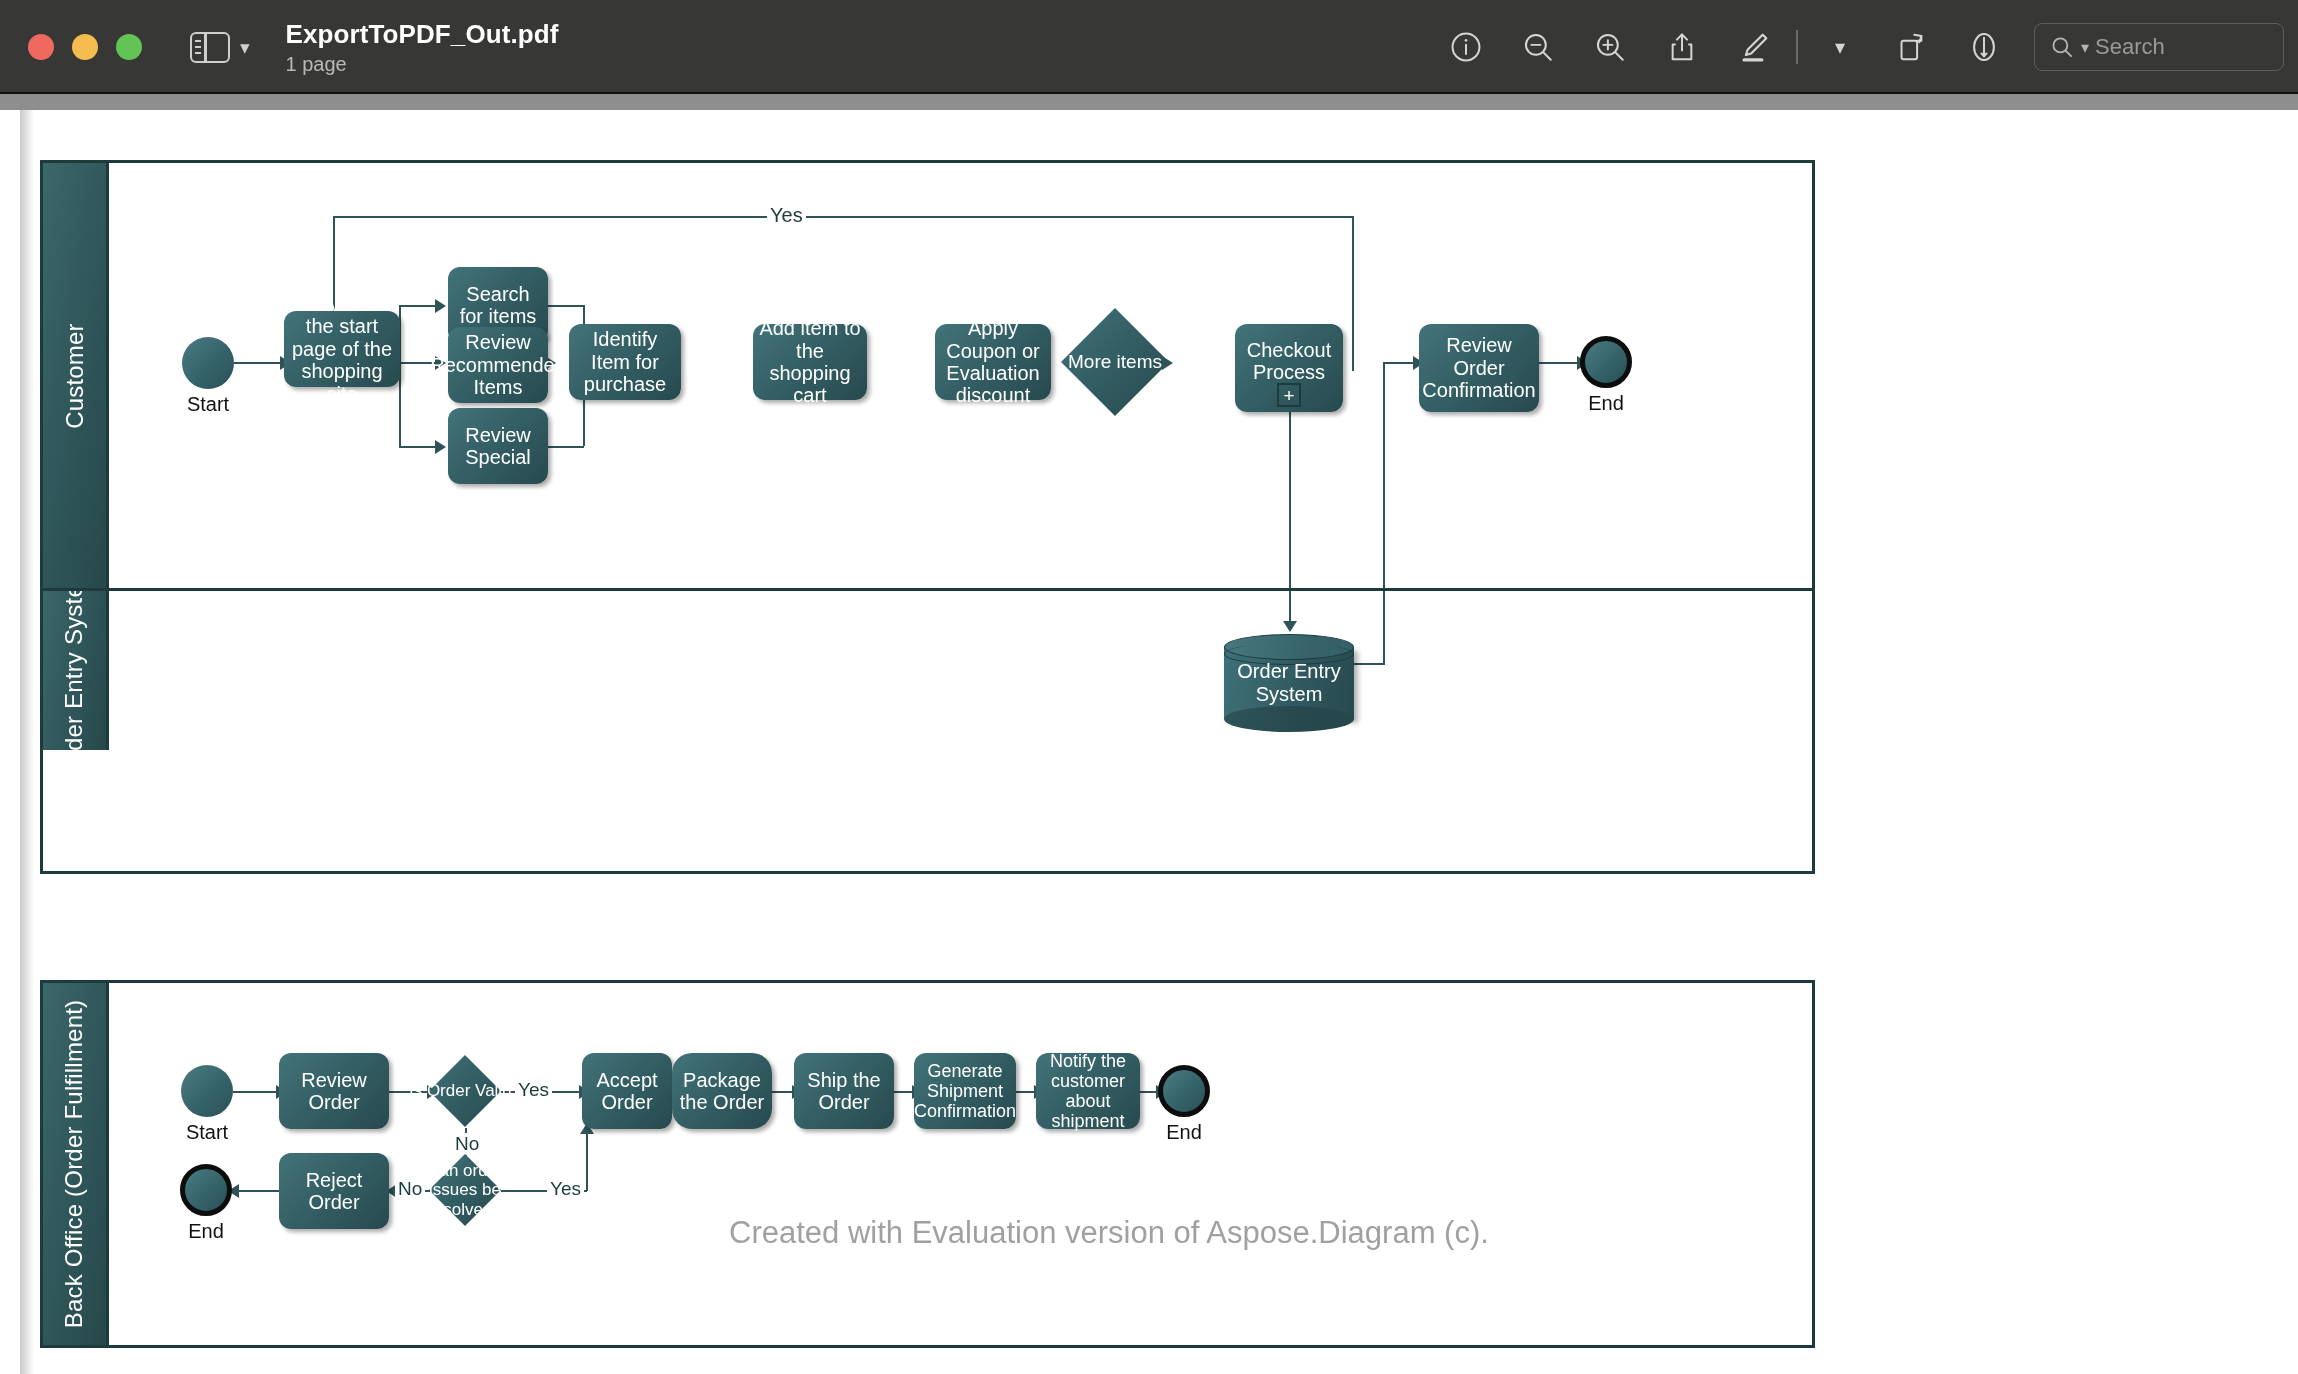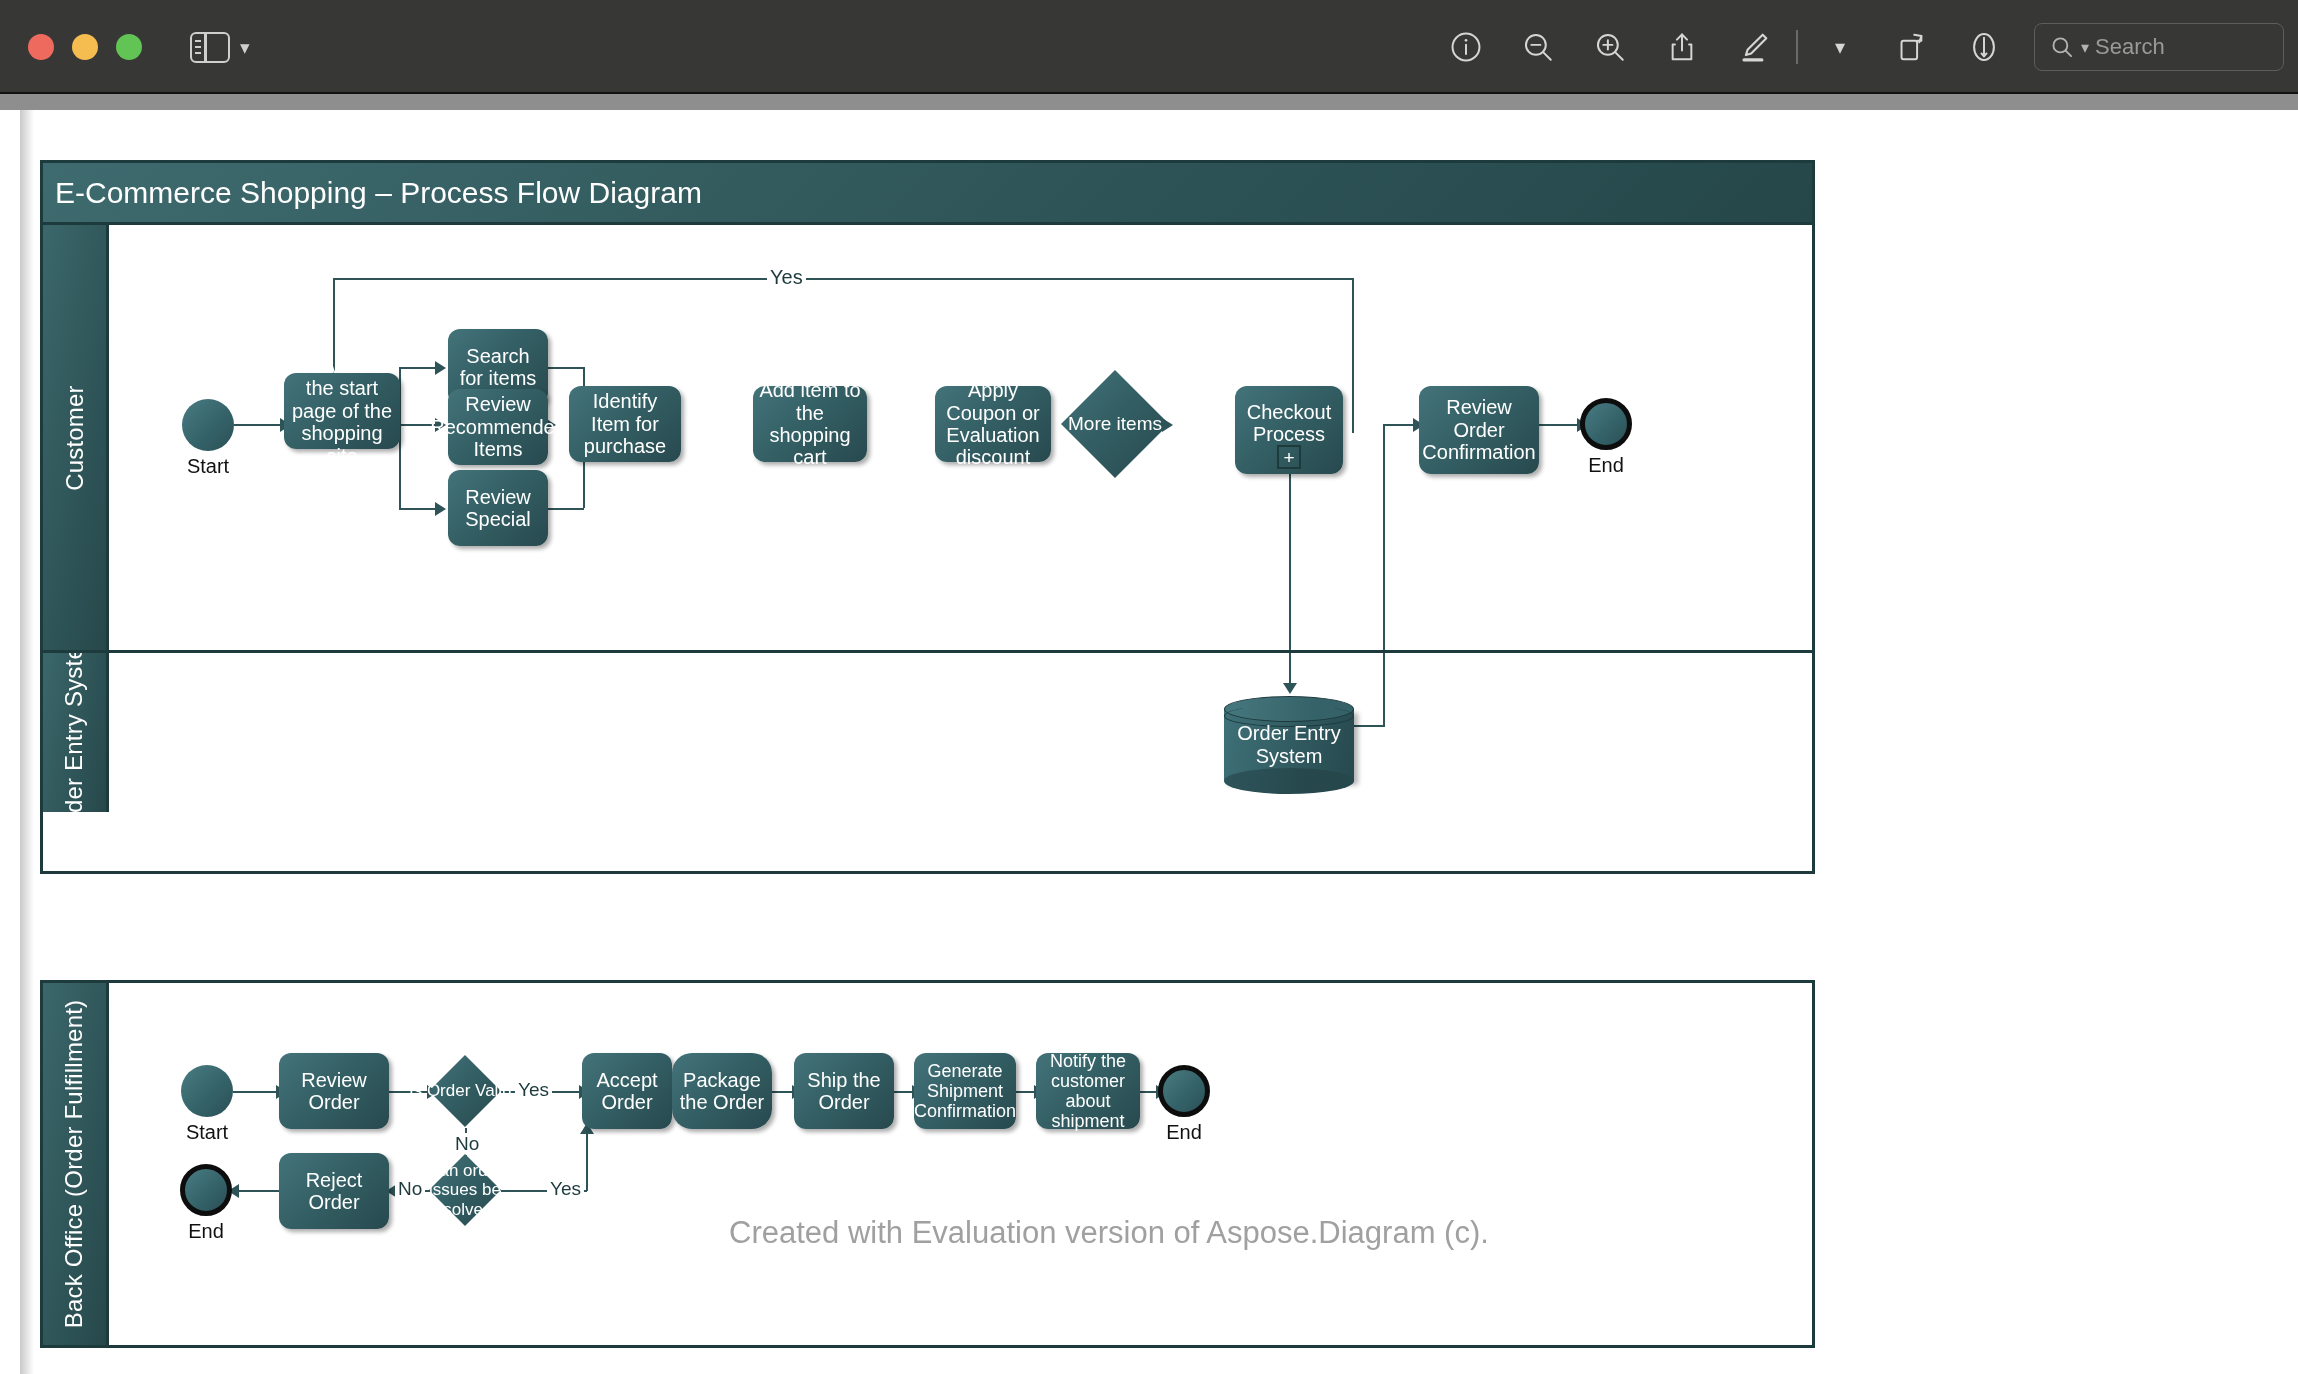--- a/index.html
+++ b/index.html
@@ -213,20 +213,24 @@
 
   <div class="sidebar-toggle">
     <div class="sb-icon">
       <div class="ln"></div>
         <div class="ln"></div>
         <div class="ln"></div>
     </div>
     <div class="chev">▾</div>
   </div>
 
+  <div class="doc-title-wrap">
+    <div id="doc-title">ExportToPDF_Out.pdf</div>
+    <div id="doc-sub">1 page</div>
+  </div>
 
   <div class="tb-right">
     <div class="tbtn">
       <svg width="34" height="34" viewBox="0 0 24 24" fill="none" stroke="#d6d6d4" stroke-width="1.4">
         <circle cx="12" cy="12" r="9.5"></circle>
           <circle cx="12" cy="7.3" r="0.95" fill="#d6d6d4" stroke="none"></circle>
         <path d="M12 10.4 V17" stroke-linecap="round"></path>
       </svg>
     </div>
     <div class="tbtn">
@@ -284,21 +288,20 @@
     </div>
   </div>
 </div>
 
 <div id="toolbar-shadow"></div>
 
 <div id="canvas">
   <div id="page-shadow"></div>
 
   <div class="pool" style="left:40px; top:50px; width:1775px; height:714px;">
-    <div class="pool-title">E-Commerce Shopping – Process Flow Diagram</div>
 
     <div class="lane" style="height:425px;">
       <div class="lane-label">
         <span>Customer</span>
       </div>
       <div class="lane-body">
 
         <div class="conn h" style="left:125px; top:199px; width:48px;"></div>
         <div class="arrow right" style="left:171px; top:193px;"></div>
 

